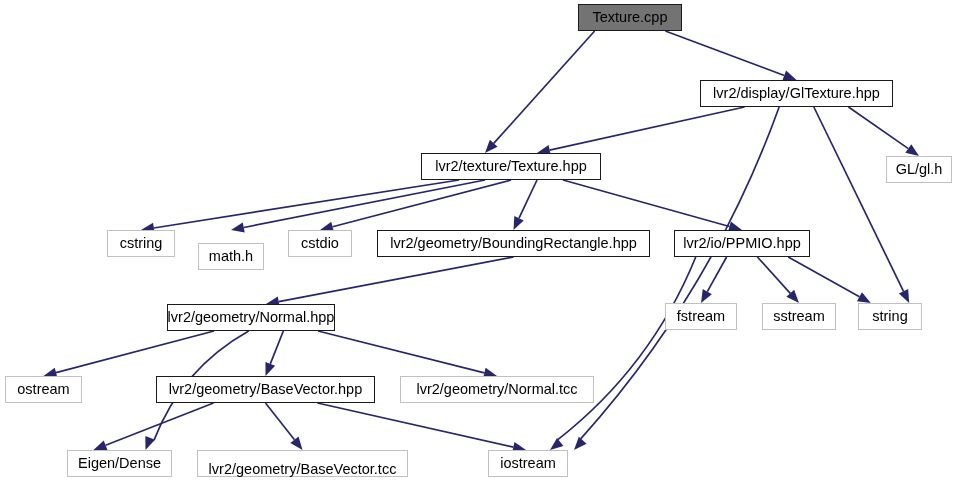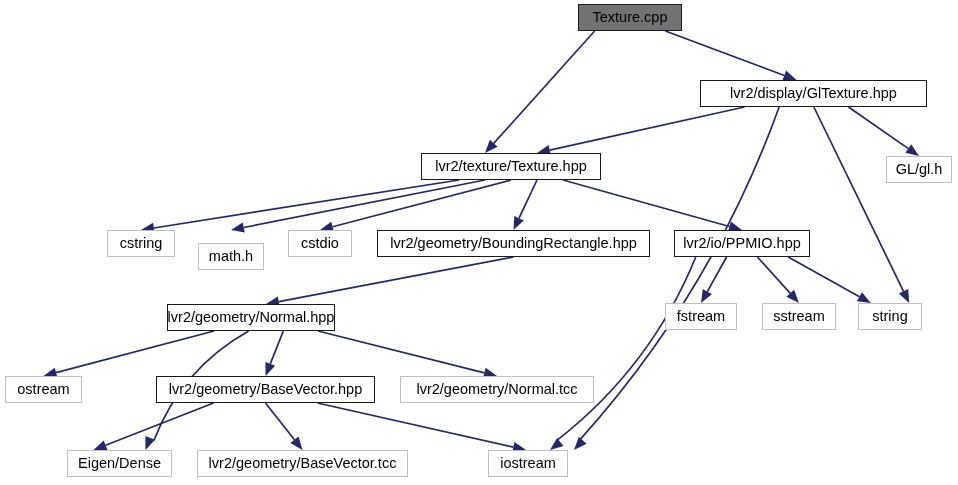--- a/index.html
+++ b/index.html
@@ -98,21 +98,21 @@
       <polygon points="93.5,450 103.70826938923412,440.4171384191972 107.50106513068869,450.10087222716635" fill="#27266b"></polygon>
       <path d="M 265.5 403 L 294.45872511769363 439.78540758193515" stroke="#27266b" stroke-width="1.7" fill="none"></path>
       <polygon points="302.5,450 290.3728881504677,443.0019175348577 298.54456208491956,436.5688976290126" fill="#27266b"></polygon>
       <path d="M 317.5 403 L 513.3182139523086 447.1412760468034" stroke="#27266b" stroke-width="1.7" fill="none"></path>
       <polygon points="526,450 512.1747243710299,452.21399046587993 514.4617035335873,442.06856162772687" fill="#27266b"></polygon>
     </svg>
   <div id="node-layer">
       <div class="node current" style="left: 578px; top: 4px; width: 104px; height: 27px;">
         <span class="node-label">Texture.cpp</span>
       </div>
-      <div class="node strong" style="left: 700px; top: 80px; width: 227px; height: 27px;">
+      <div class="node strong" style="left: 700px; top: 80px; width: 193px; height: 27px;">
         <span class="node-label">lvr2/display/GlTexture.hpp</span>
       </div>
       <div class="node" style="left: 886px; top: 156px; width: 66px; height: 27px;">
         <span class="node-label">GL/gl.h</span>
       </div>
       <div class="node strong" style="left: 421px; top: 153px; width: 180px; height: 27px;">
         <span class="node-label">lvr2/texture/Texture.hpp</span>
       </div>
       <div class="node" style="left: 107px; top: 230px; width: 68px; height: 27px;">
         <span class="node-label">cstring</span>
@@ -146,20 +146,20 @@
       </div>
       <div class="node strong" style="left: 156px; top: 376px; width: 219px; height: 27px;">
         <span class="node-label">lvr2/geometry/BaseVector.hpp</span>
       </div>
       <div class="node" style="left: 400px; top: 376px; width: 194px; height: 27px;">
         <span class="node-label">lvr2/geometry/Normal.tcc</span>
       </div>
       <div class="node" style="left: 67px; top: 450px; width: 105px; height: 27px;">
         <span class="node-label">Eigen/Dense</span>
       </div>
-      <div class="node" style="left: 197px; top: 450px; width: 211px; height: 27px;">
+      <div class="node" style="left: 197px; top: 450px; width: 211px; height: 27px; align-items: flex-end;">
         <span class="node-label">lvr2/geometry/BaseVector.tcc</span>
       </div>
       <div class="node" style="left: 488px; top: 450px; width: 80px; height: 27px;">
         <span class="node-label">iostream</span>
       </div>
     </div>
 </div>
 
 </body></html>

